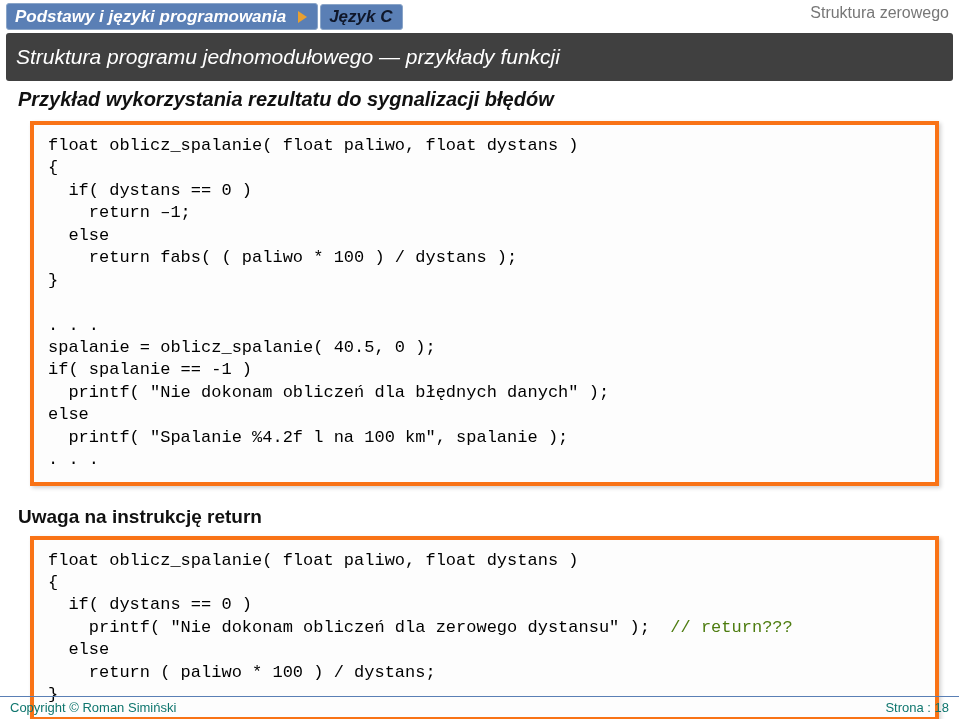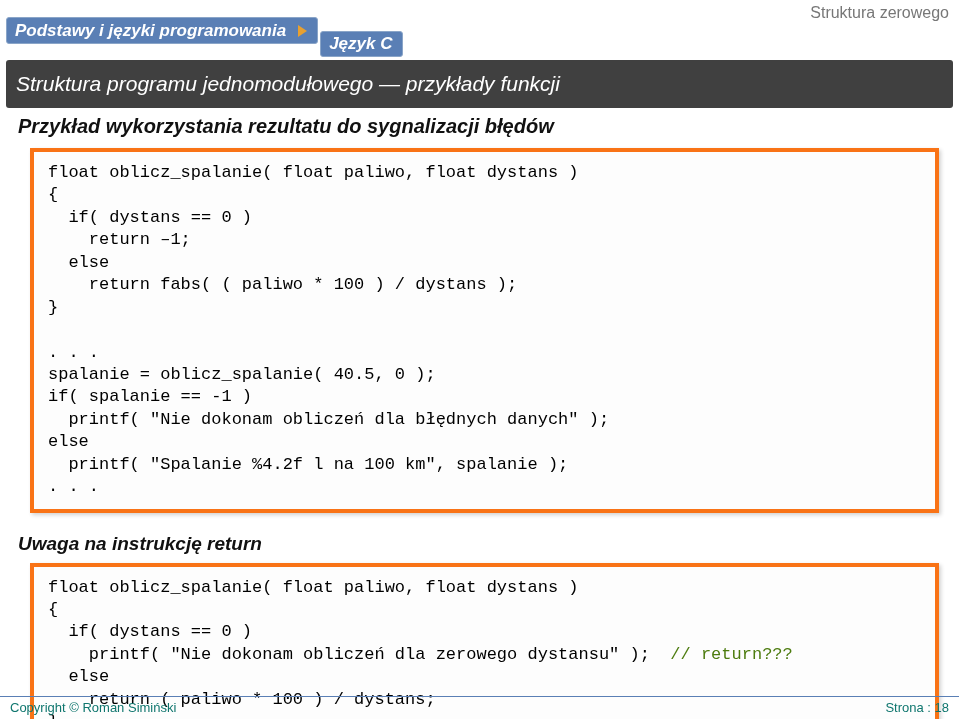--- a/index.html
+++ b/index.html
@@ -26,28 +26,27 @@
     padding: 3px 10px 2px 8px;
     margin-right: 2px;
     border: 1px solid #8aa5c8;
     border-radius: 3px;
     display: flex;
     align-items: center;
     gap: 12px;
   }
   .breadcrumb-tag2 {
     background: #5a7fb5;
-    color: #ffffff;
+    color: #0f172a;
     font-weight: bold;
     font-style: italic;
     font-size: 17px;
     padding: 2px 10px 2px 8px;
     border: 1px solid #8aa5c8;
     border-radius: 3px;
-    margin-top: 28px;
   }
   .arrow-icon {
     width: 0; height: 0;
     border-top: 6px solid transparent;
     border-bottom: 6px solid transparent;
     border-left: 9px solid #e8a030;
     display: inline-block;
   }
   .header-right {
     position: absolute;
@@ -79,21 +78,20 @@
     box-shadow: 2px 2px 4px rgba(0,0,0,0.18);
     padding: 10px 14px;
     font-family: "Courier New", Courier, monospace;
     font-size: 17px;
     line-height: 1.32;
     white-space: pre;
     color: #000;
   }
   .section-label {
     font-weight: bold;
-    font-style: italic;
     font-size: 19px;
     color: #111;
     padding: 10px 18px 6px 18px;
   }
   .c-comment { color: #4d7c0f; }
   .footer {
     position: absolute;
     bottom: 0;
     left: 0;
     right: 0;

